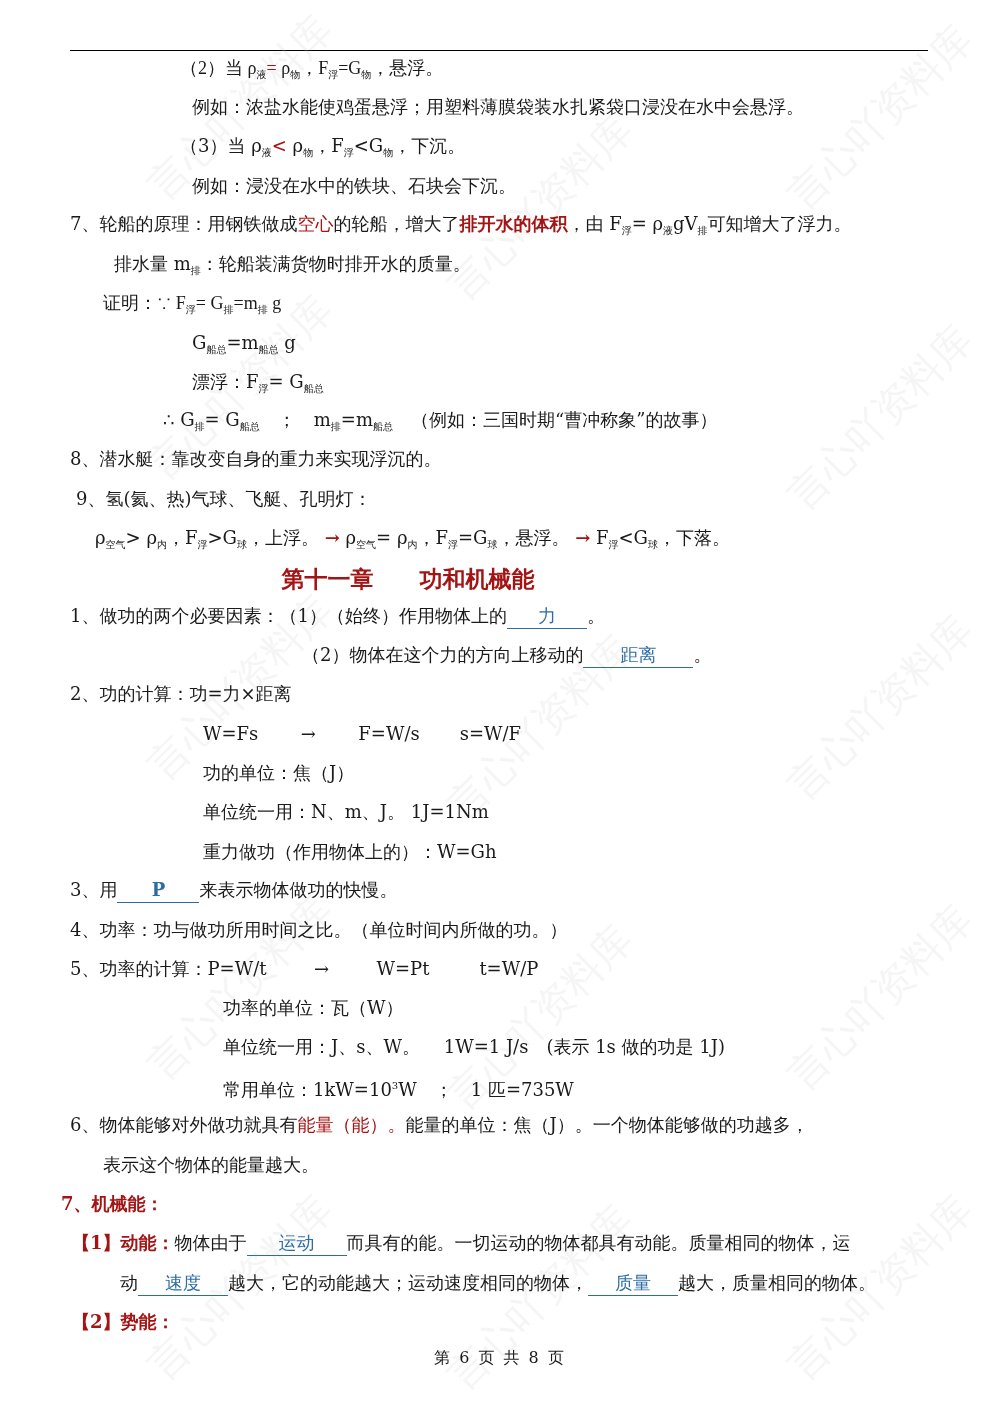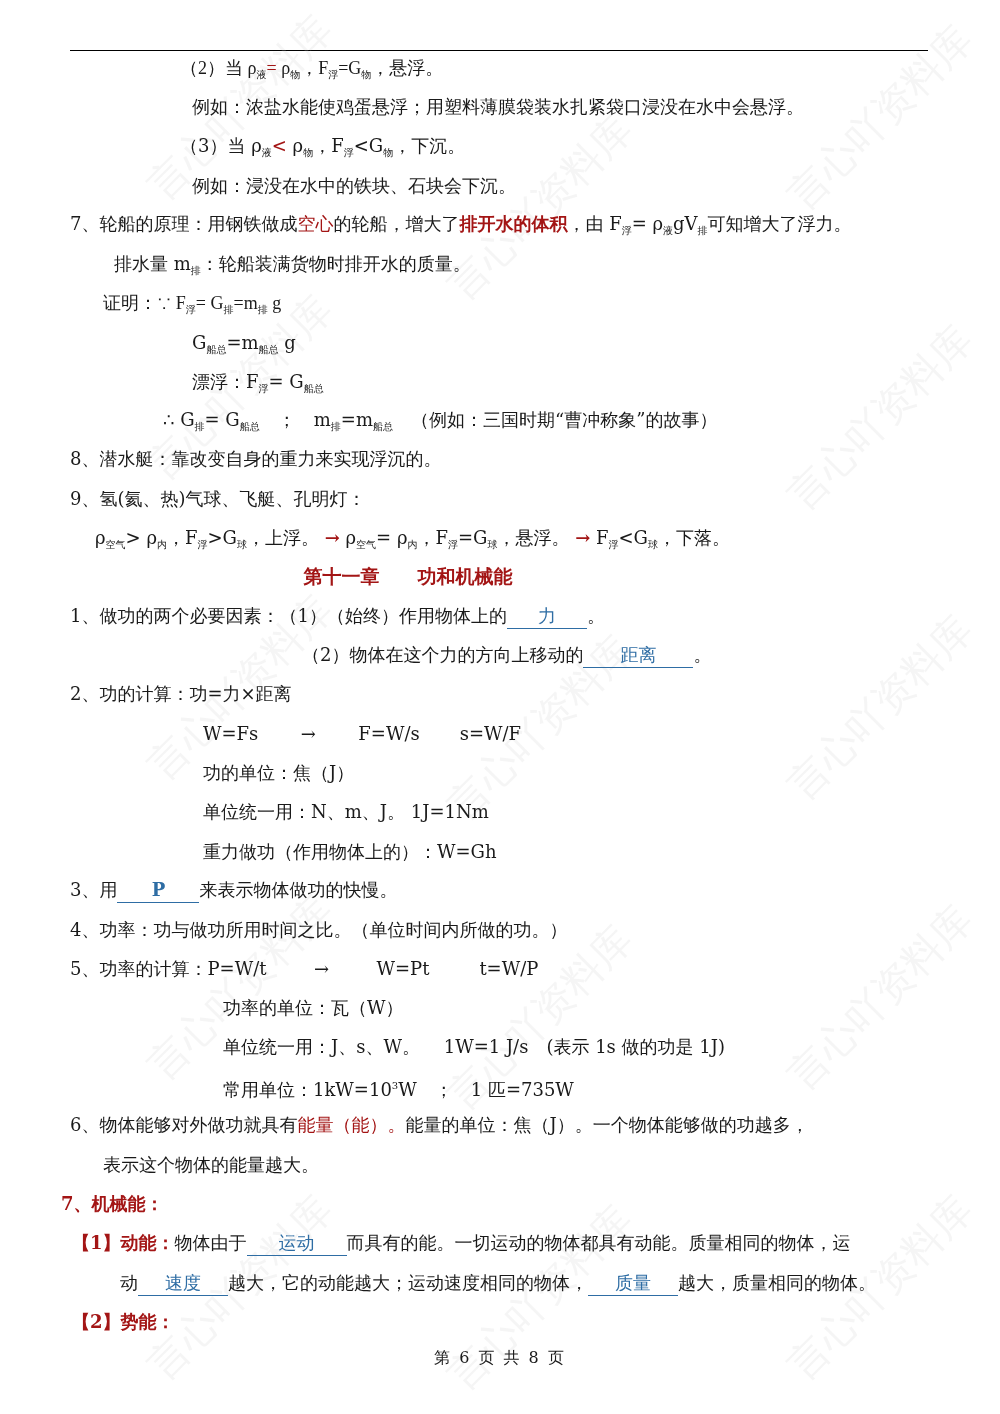--- a/index.html
+++ b/index.html
@@ -6,21 +6,21 @@
   body { width:1000px; height:1414px; position:relative; overflow:hidden;
          font-family:"DejaVu Serif","Liberation Serif",serif; color:#1a1a1a; }
   .rule { position:absolute; left:70px; top:50px; width:858px; height:1px; background:#000; }
   .line { position:absolute; font-size:18px; line-height:24px; white-space:nowrap; }
   .red { color:#a31515; }
   .redb { color:#a31515; font-weight:bold; }
   .blank { display:inline-block; border-bottom:1.5px solid #2e6da4; text-align:center; color:#2e6da4; }
   sub { font-size:10px; vertical-align:-4px; }
   sup { font-size:10px; }
   .arrow { color:#a31515; font-weight:bold; }
-  .title { position:absolute; left:0; width:816px; text-align:center; top:564px; font-size:19px; color:#a31515; font-weight:bold; }
+  .title { position:absolute; left:0; width:816px; text-align:center; top:564px; font-size:23px; color:#a31515; font-weight:bold; }
   .footer { position:absolute; left:0; width:1000px; text-align:center; top:1348px; font-size:16px; letter-spacing:2px; }
   .wm { position:absolute; font-size:40px; color:rgba(200,200,200,0.18); transform:rotate(-45deg); pointer-events:none; font-family:"DejaVu Sans",sans-serif; }
 </style>
 </head>
 <body>
 
 <div class="rule"></div>
 
 <div class="wm" style="left:120px;top:80px;">言心吖资料库</div>
 <div class="wm" style="left:760px;top:90px;">言心吖资料库</div>
@@ -60,21 +60,21 @@
   <span>G</span><sub>船总</sub><span>=m</span><sub>船总</sub><span> g</span>
 </div>
 <div class="line" style="left:192px;top:370px;">
   <span>漂浮：F</span><sub>浮</sub><span>= G</span><sub>船总</sub>
 </div>
 <div class="line" style="left:163px;top:408px;">
   <span>∴ G</span><sub>排</sub><span>= G</span><sub>船总</sub><span>　；　m</span><sub>排</sub><span>=m</span><sub>船总</sub><span>　（例如：三国时期“曹冲称象”的故事）</span>
 </div>
 
 <div class="line" style="left:70px;top:447px;">8、潜水艇：靠改变自身的重力来实现浮沉的。</div>
-<div class="line" style="left:70px;top:487px;">9、氢(氦、热)气球、飞艇、孔明灯：</div>
+<div class="line" style="left:76px;top:487px;">9、氢(氦、热)气球、飞艇、孔明灯：</div>
 <div class="line" style="left:95px;top:526px;">
   <span>ρ</span><sub>空气</sub><span>&gt; ρ</span><sub>内</sub><span>，F</span><sub>浮</sub><span>&gt;G</span><sub>球</sub><span>，上浮。</span>
   <span class="arrow">→</span>
   <span>ρ</span><sub>空气</sub><span>= ρ</span><sub>内</sub><span>，F</span><sub>浮</sub><span>=G</span><sub>球</sub><span>，悬浮。</span>
   <span class="arrow">→</span>
   <span>F</span><sub>浮</sub><span>&lt;G</span><sub>球</sub><span>，下落。</span>
 </div>
 
 <div class="title">第十一章　　功和机械能</div>
 

